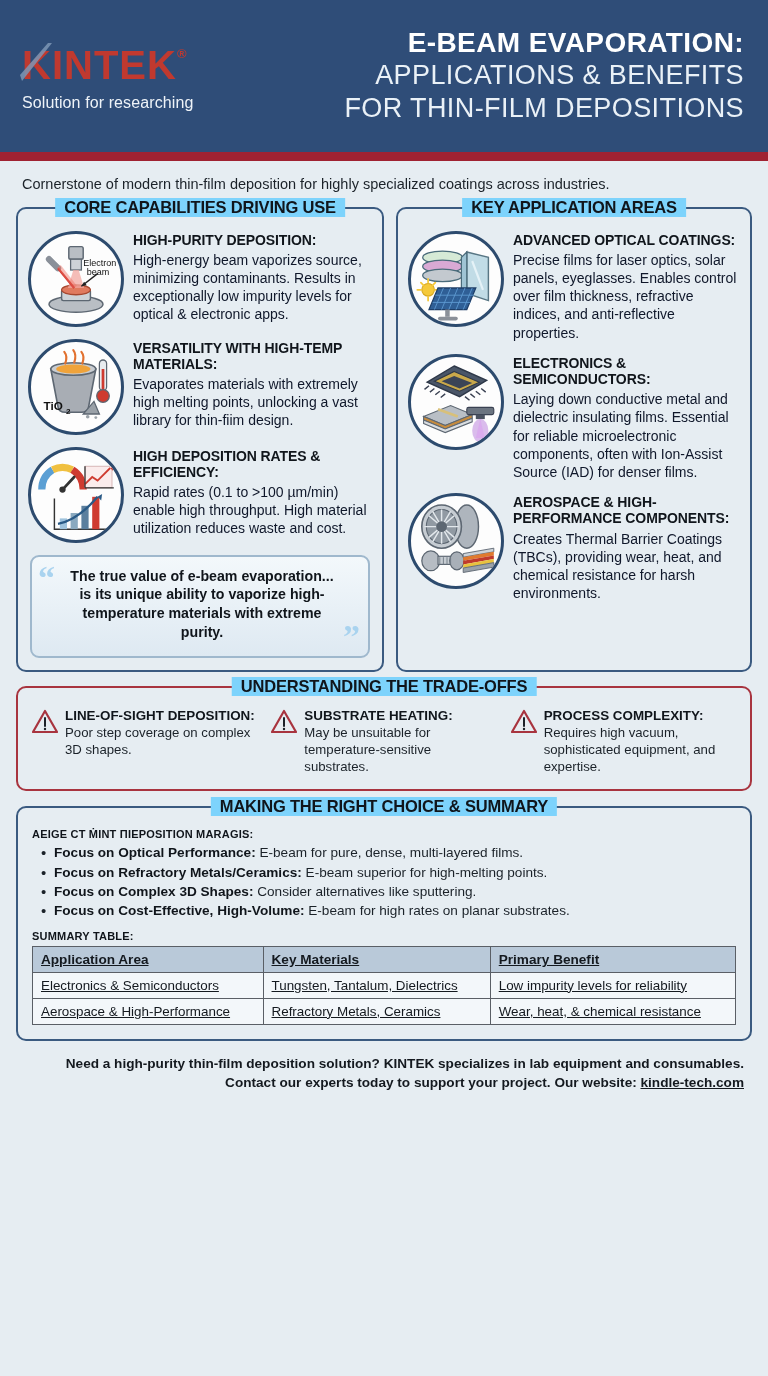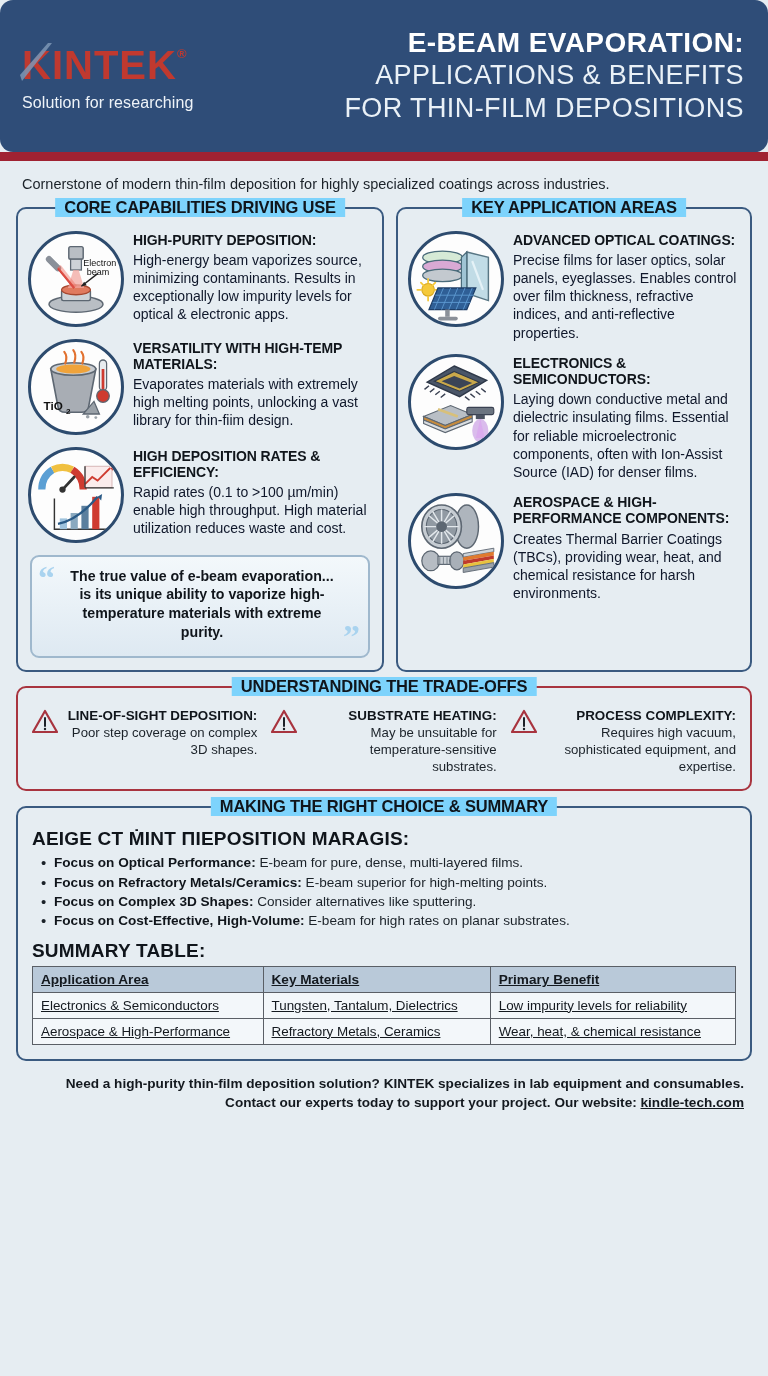--- a/index.html
+++ b/index.html
@@ -10,21 +10,20 @@
     color: #14191f;
     overflow: hidden;
   }
   
   .header {
     position: relative;
     height: 152px;
     background: #2f4d78;
     display: flex; align-items: center;
     padding: 0 14px 0 22px;
-    border-radius: 13px;
   }
   .logo-block { width: 205px; flex: 0 0 205px; padding-top: 4px; }
   .logo-word {
     position: relative;
     font-size: 40px; font-weight: bold; letter-spacing: 1px;
     color: #c0392f; line-height: 1; display: inline-block;
     font-family: "Liberation Sans", sans-serif;
   }
   .logo-swoosh {
     position: absolute; left: -4px; top: -4px;
@@ -94,35 +93,35 @@
     position: absolute; font-size: 34px; font-weight: bold;
     color: #a9d3ef; font-family: "Liberation Serif", serif; line-height: 1;
   }
   .qm.open { left: 6px; top: 4px; }
   .qm.close { right: 8px; bottom: 2px; }
   
   .tradeoffs {
     position: relative; margin: 14px 16px 0 16px;
     border: 2px solid #a8343f; border-radius: 10px;
     padding: 20px 14px 14px 14px;
-    display: flex; gap: 14px; text-align: right;
+    display: flex; gap: 14px;
   }
   .tradeoffs .panel-legend { color: #10151b; }
   .to-item { flex: 1; display: flex; gap: 7px; align-items: flex-start; }
   .warn { flex: 0 0 26px; width: 26px; height: 26px; margin-top: 1px; }
   .to-title { font-size: 13.4px; font-weight: bold; line-height: 1.15; color: #10151b; }
   .to-body { font-size: 13.2px; line-height: 1.3; color: #1b2229; margin-top: 1px; }
   
   .summary {
     position: relative; margin: 15px 16px 0 16px;
     border: 2px solid #3a5a80; border-radius: 10px;
     padding: 20px 14px 14px 14px;
   }
   .sum-head {
-    font-size: 19px; font-weight: bold; color: #10151b;
+    font-size: 11px; font-weight: bold; color: #10151b;
     margin-bottom: 3px; letter-spacing: .2px;
   }
   .sum-list { list-style: none; margin: 0 0 9px 0; }
   .sum-list li {
     font-size: 13.6px; line-height: 1.42; color: #1b2229;
     padding-left: 22px; position: relative;
   }
   .sum-list li::before {
     content: "\2022"; position: absolute; left: 9px; top: -1px;
     font-size: 15px; color: #1b2229;

